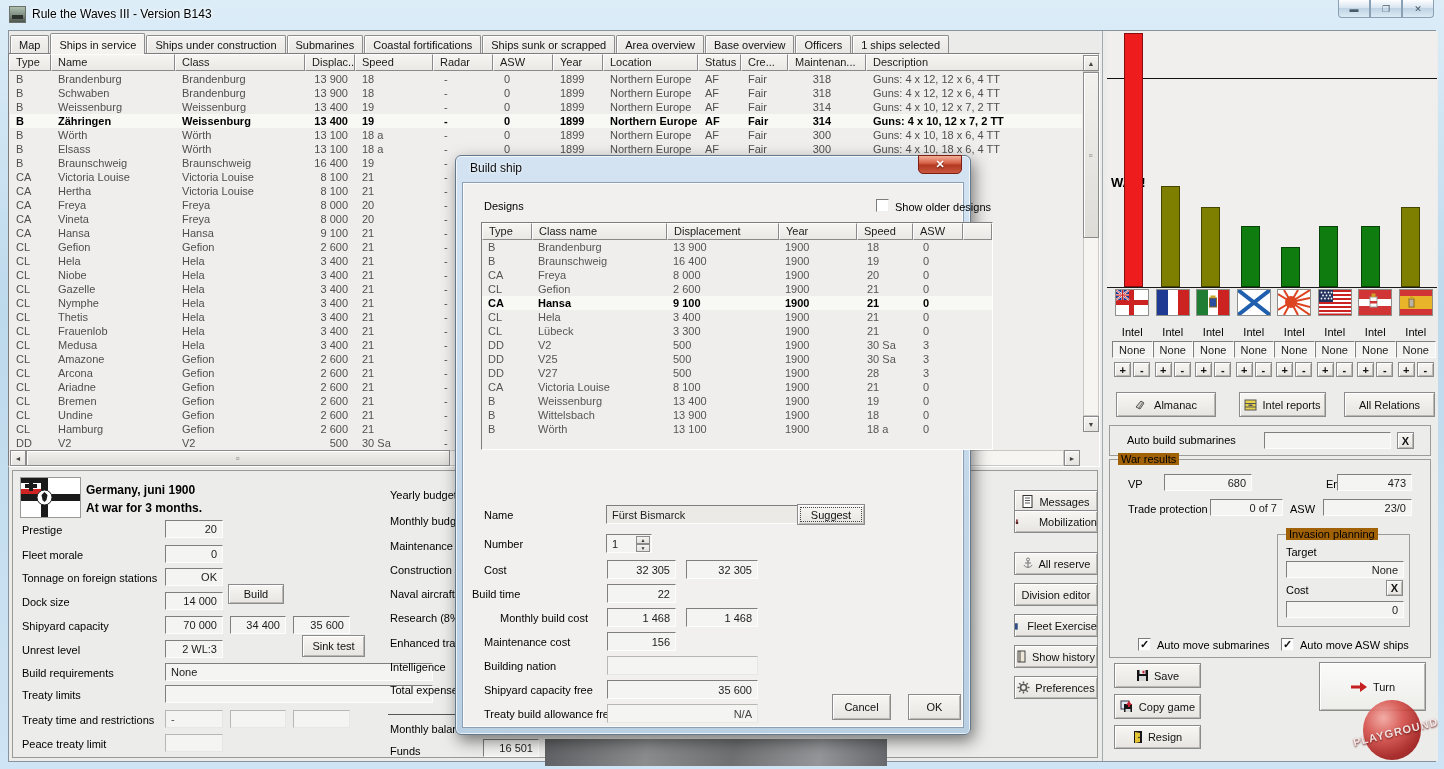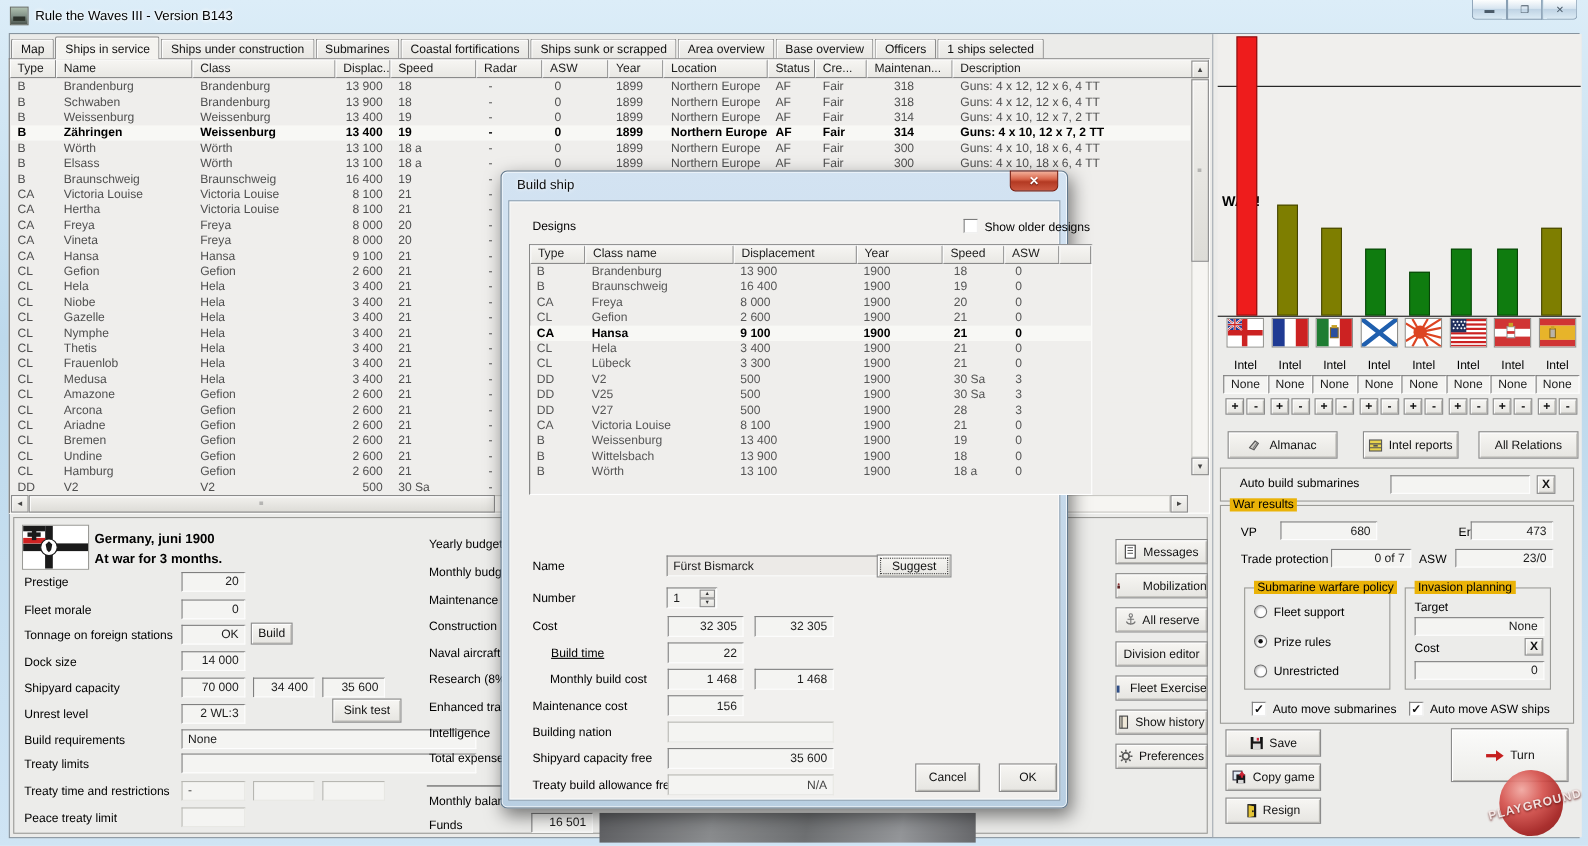--- a/index.html
+++ b/index.html
@@ -85,21 +85,21 @@
   .flag-row { left:1115px; top:289px; width:318px; display:flex; justify-content:space-between; }
   .flag { width:34px; height:27px; border:1px solid #8f8f8b; background:#fff; }
   .intel-row { left:1112px; top:326px; width:324px; display:flex; justify-content:flex-end; }
   .intel-col { width:44px; text-align:center; }
   .intel-col .cap { color:#000; }
   .intel-col .val { margin-top:3px; height:17px; }
   .pm { display:flex; justify-content:center; gap:2px; margin-top:4px; }
   .pm .btn3d { width:17px; height:15px; font-weight:bold; }
 
   .grp { border:1px solid #9b9b97; }
-  .grp-cap { position:absolute; top:-7px; left:8px; background:#eab308; padding:0 3px; color:#000; white-space:nowrap; }
+  .grp-cap { position:absolute; top:-7px; left:8px; background:#a16207; padding:0 3px; color:#000; white-space:nowrap; }
 
   .checkbox { width:13px; height:13px; background:#fff; border:1px solid; border-color:#7c7c7c #efefef #efefef #7c7c7c;
               display:inline-flex; align-items:center; justify-content:center; font-size:11px; font-weight:bold; color:#111; }
   .radio { width:12px; height:12px; border-radius:50%; background:#fff; border:1px solid #6f6f6f;
            box-shadow:inset 1px 1px 2px #b9b9b9; position:relative; display:inline-block; }
   .radio.sel::after { content:""; position:absolute; left:3px; top:3px; width:4px; height:4px; border-radius:50%; background:#111; }
 
   .xbtn { font-weight:bold; }
 
   
@@ -624,21 +624,21 @@
 <div class="abs field r" style="left:165px; top:520px; width:58px;">20</div>
 
 <span class="abs lbl" style="left:22px; top:549px;">Fleet morale</span>
 <div class="abs field r" style="left:165px; top:545px; width:58px;">0</div>
 
 <span class="abs lbl" style="left:22px; top:572px;">Tonnage on foreign stations</span>
 <div class="abs field r" style="left:165px; top:568px; width:58px;">OK</div>
 
 <span class="abs lbl" style="left:22px; top:596px;">Dock size</span>
 <div class="abs field r" style="left:165px; top:592px; width:58px;">14 000</div>
-<div class="abs btn3d" style="left:228px; top:566px; width:38px; height:20px;">Build</div>
+<div class="abs btn3d" style="left:228px; top:584px; width:56px; height:20px;">Build</div>
 
 <span class="abs lbl" style="left:22px; top:620px;">Shipyard capacity</span>
 <div class="abs field r" style="left:165px; top:616px; width:58px;">70 000</div>
 <div class="abs field r" style="left:230px; top:616px; width:56px;">34 400</div>
 <div class="abs field r" style="left:293px; top:616px; width:57px;">35 600</div>
 
 <span class="abs lbl" style="left:22px; top:644px;">Unrest level</span>
 <div class="abs field r" style="left:165px; top:640px; width:58px;">2 WL:3</div>
 <div class="abs btn3d" style="left:302px; top:635px; width:63px; height:22px;">Sink test</div>
 
@@ -673,21 +673,21 @@
 
 <div class="abs btn3d cmd-btn" style="top:490px;">
   <svg width="12" height="13" viewBox="0 0 12 13">
       <rect x="1" y="0.5" width="9" height="12" fill="#fff" stroke="#333"></rect>
       <line x1="3" y1="3" x2="8" y2="3" stroke="#555"></line>
       <line x1="3" y1="5.5" x2="8" y2="5.5" stroke="#555"></line>
       <line x1="3" y1="8" x2="8" y2="8" stroke="#555"></line>
     </svg>
   <span>Messages</span>
 </div>
-<div class="abs btn3d cmd-btn" style="top:521px;gap:20px;">
+<div class="abs btn3d cmd-btn" style="top:510px;gap:20px;">
   <svg width="10" height="13" viewBox="0 0 10 13">
       <circle cx="5" cy="3" r="2.4" fill="#8c3030"></circle>
       <rect x="2" y="6" width="6" height="7" fill="#5c1f1f"></rect>
     </svg>
   <span>Mobilization</span>
 </div>
 <div class="abs btn3d cmd-btn" style="top:552px;">
   <svg width="12" height="13" viewBox="0 0 12 13">
       <circle cx="6" cy="2.5" r="1.5" fill="none" stroke="#777"></circle>
       <line x1="6" y1="4" x2="6" y2="11" stroke="#777"></line>
@@ -931,29 +931,20 @@
   <span class="grp-cap">War results</span>
   <span class="lbl" style="position:absolute; left:18px; top:18px;">VP</span>
   <div class="field r" style="position:absolute; left:54px; top:14px; width:88px; height:17px;">680</div>
   <span class="lbl" style="position:absolute; left:168px; top:18px;margin-left:48px;">Enemy VP</span>
   <div class="field r" style="position:absolute; left:227px; top:14px; width:75px; height:17px;">473</div>
   <span class="lbl" style="position:absolute; left:18px; top:43px;">Trade protection</span>
   <div class="field r" style="position:absolute; left:100px; top:39px; width:73px; height:17px;">0 of 7</div>
   <span class="lbl" style="position:absolute; left:180px; top:43px;">ASW</span>
   <div class="field r" style="position:absolute; left:213px; top:39px; width:89px; height:17px;">23/0</div>
 
-  <div class="grp" style="position:absolute; left:21px; top:74px; width:133px; height:93px;">
-    <span class="grp-cap">Submarine warfare policy</span>
-    <span class="radio" style="position:absolute; left:8px; top:15px;"></span>
-    <span class="lbl" style="position:absolute; left:26px; top:16px;">Fleet support</span>
-    <span class="radio sel" style="position:absolute; left:8px; top:42px;"></span>
-    <span class="lbl" style="position:absolute; left:26px; top:43px;">Prize rules</span>
-    <span class="radio" style="position:absolute; left:8px; top:69px;"></span>
-    <span class="lbl" style="position:absolute; left:26px; top:70px;">Unrestricted</span>
-  </div>
 
   <div class="grp" style="position:absolute; left:167px; top:74px; width:133px; height:93px;">
     <span class="grp-cap">Invasion planning</span>
     <span class="lbl" style="position:absolute; left:8px; top:11px;">Target</span>
     <div class="field r" style="position:absolute; left:8px; top:26px; width:118px; height:17px;">None</div>
     <div class="btn3d xbtn" style="position:absolute; left:108px; top:45px; width:17px; height:16px;">X</div>
     <span class="lbl" style="position:absolute; left:8px; top:49px;">Cost</span>
     <div class="field r" style="position:absolute; left:8px; top:66px; width:118px; height:17px;">0</div>
   </div>
 
@@ -1160,21 +1151,21 @@
     <span class="spin">
         <span>▲</span>
         <span>▼</span>
       </span>
   </div>
 
   <span class="dlg-abs lbl" style="left:28px; top:408px;">Cost</span>
   <div class="dlg-abs field r" style="left:151px; top:404px; width:69px; height:19px;">32 305</div>
   <div class="dlg-abs field r" style="left:230px; top:404px; width:72px; height:19px;">32 305</div>
 
-  <span class="dlg-abs lbl" style="left:45px; top:432px;text-decoration:underline;">Build time</span>
+  <span class="dlg-abs lbl" style="left:16px; top:432px;">Build time</span>
   <div class="dlg-abs field r" style="left:151px; top:428px; width:69px; height:19px;">22</div>
 
   <span class="dlg-abs lbl" style="left:44px; top:456px;">Monthly build cost</span>
   <div class="dlg-abs field r" style="left:151px; top:452px; width:69px; height:19px;">1 468</div>
   <div class="dlg-abs field r" style="left:230px; top:452px; width:72px; height:19px;">1 468</div>
 
   <span class="dlg-abs lbl" style="left:28px; top:480px;">Maintenance cost</span>
   <div class="dlg-abs field r" style="left:151px; top:476px; width:69px; height:19px;">156</div>
 
   <span class="dlg-abs lbl" style="left:28px; top:504px;">Building nation</span>

